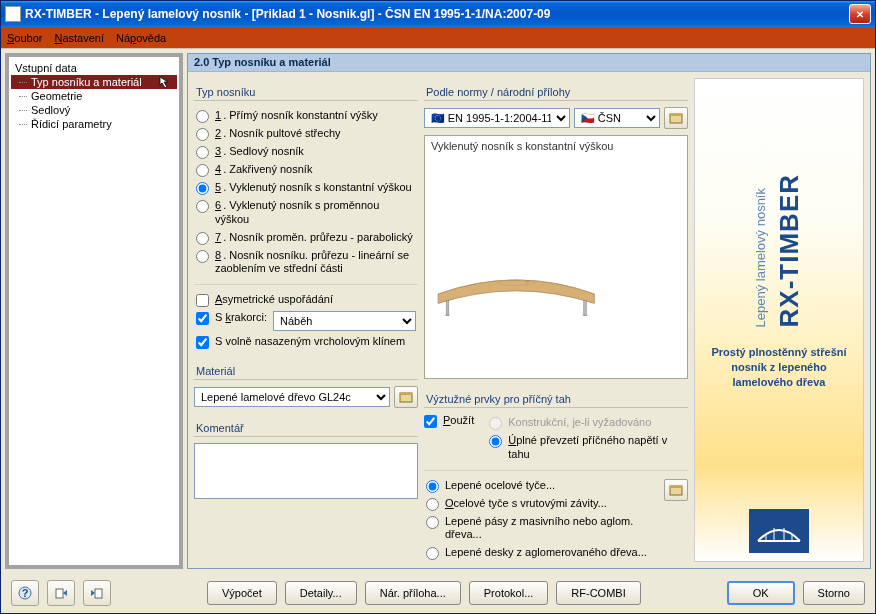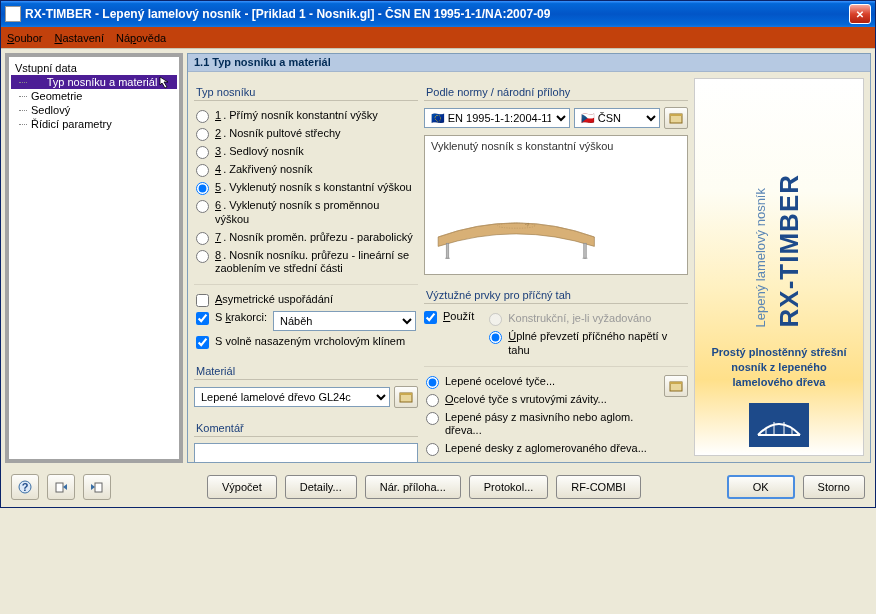--- a/index.html
+++ b/index.html
@@ -1,30 +1,30 @@
 <!DOCTYPE html>
 <html><head>
 <meta charset="utf-8">
 <style>
   * { box-sizing: border-box; font-family: "Tahoma", "Segoe UI", sans-serif; font-size: 11px; }
   body { margin: 0; background: #ece9d8; }
-  .window { width: 876px; height: 508px; border: 1px solid #0a246a; background: #ece9d8; display: flex; flex-direction: column; }
+  .window { width: 876px; height: 614px; border: 1px solid #0a246a; background: #ece9d8; display: flex; flex-direction: column; }
   .titlebar { height: 26px; background: linear-gradient(to bottom, #3a93ff, #0367d8 10%, #0255c7 50%, #0367d8 90%, #1576e0); color: #fff; display: flex; align-items: center; padding: 0 4px; }
   .titlebar .ticon { width: 16px; height: 16px; background: #fff; margin-right: 4px; border: 1px solid #999; }
   .titlebar .title { flex: 1; font-weight: bold; font-size: 12px; white-space: nowrap; overflow: hidden; }
   .titlebar .close { width: 22px; height: 20px; background: linear-gradient(to bottom, #f6a9a0, #d9412a 50%, #b1200d); border: 1px solid #fff; border-radius: 3px; color: #fff; display: flex; align-items: center; justify-content: center; font-weight: bold; font-size: 10px; }
   .menubar { height: 22px; background: #c2410c; border-bottom: 1px solid #c8c4b4; display: flex; align-items: center; padding: 0 6px; gap: 12px; }
   .menubar span { cursor: default; }
   .menubar span u { text-decoration: underline; }
   .content { flex: 1; display: flex; padding: 4px; gap: 4px; overflow: hidden; }
   .sidebar { width: 178px; background: #fff; border: 4px solid #a3a3a3; padding: 4px 2px; }
   .sidebar .root { font-weight: normal; color: #000; padding: 1px 4px; }
   .tree-item { padding: 1px 4px 1px 20px; color: #000; cursor: default; position: relative; }
   .tree-item::before { content: ""; position: absolute; left: 8px; top: 50%; width: 8px; height: 1px; border-top: 1px dotted #888; }
-  .tree-item.selected { background: #4c1d95; color: #fff; text-align: center; }
+  .tree-item.selected { background: #7f1d1d; color: #fff; }
   .tree-item .cursor { position: absolute; right: 6px; top: 2px; font-size: 12px; color:#000; }
   .main { flex: 1; display: flex; flex-direction: column; border: 1px solid #7f9db9; background: #ece9d8; overflow: hidden; }
   .main-header { height: 18px; background: #b6c9e2; color: #002a55; font-weight: bold; padding: 2px 6px; border-bottom: 1px solid #a2b5cd; }
   .main-body { flex: 1; display: flex; padding: 6px; gap: 6px; overflow: hidden; }
   .left-col { width: 224px; display: flex; flex-direction: column; gap: 6px; }
   .mid-col { flex: 1; display: flex; flex-direction: column; gap: 6px; }
   .right-col { width: 170px; border: 1px solid #ccc; background: linear-gradient(to bottom, #fff 0%, #fefdf3 30%, #fff1c2 55%, #ffe08a 80%, #fff); position: relative; display: flex; flex-direction: column; align-items: center; justify-content: flex-start; padding: 8px 6px; text-align: center; }
   .grp-title { color: #1a3e7a; font-weight: normal; margin: 8px 0 2px 2px; }
   .grp-box { border-top: 1px solid #c4c0b0; padding-top: 6px; }
   .radio-row, .chk-row { display: flex; align-items: flex-start; gap: 6px; padding: 2px 2px; }
@@ -75,21 +75,21 @@
         <svg class="cursor" width="14" height="14" viewBox="0 0 14 14" style="position:absolute; right:4px; top:1px;">
             <path d="M1 1 L1 9 L3 7 L6 12 L8 11 L5 6 L9 6 Z" fill="#fff" stroke="#000" stroke-width="0.8"></path>
           </svg>
       </div>
       <div class="tree-item">Geometrie</div>
       <div class="tree-item">Sedlový</div>
       <div class="tree-item">Řídicí parametry</div>
     </div>
 
     <div class="main">
-      <div class="main-header">1.1 Typ nosníku a materiál</div>
+      <div class="main-header">2.0 Typ nosníku a materiál</div>
       <div class="main-body">
         <div class="left-col">
           <div>
             <div class="grp-title">Typ nosníku</div>
             <div class="grp-box">
               <div class="radio-row">
                   <input type="radio" name="bt" style="">
                   <label><span class="num">1</span>. <span>Přímý nosník konstantní výšky</span></label>
                 </div>
               <div class="radio-row">

